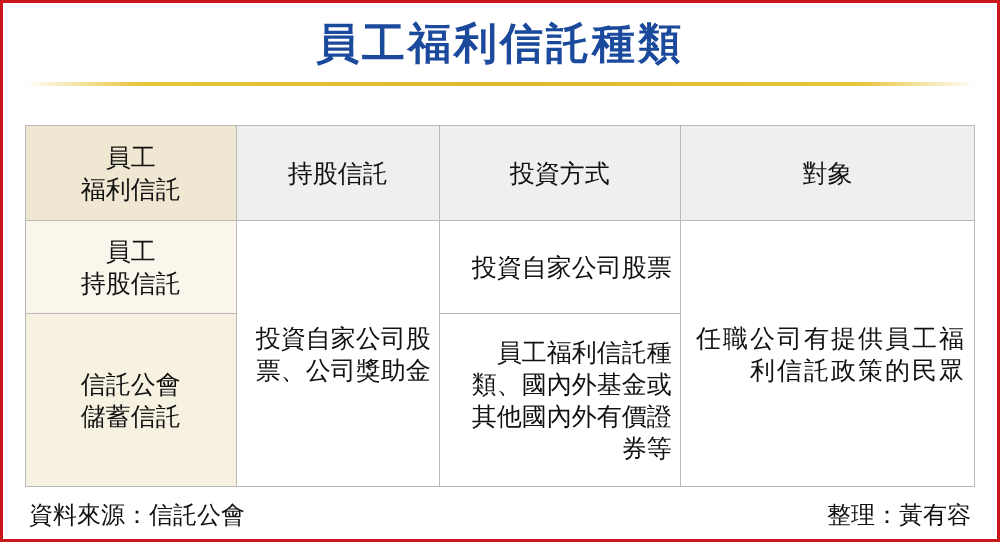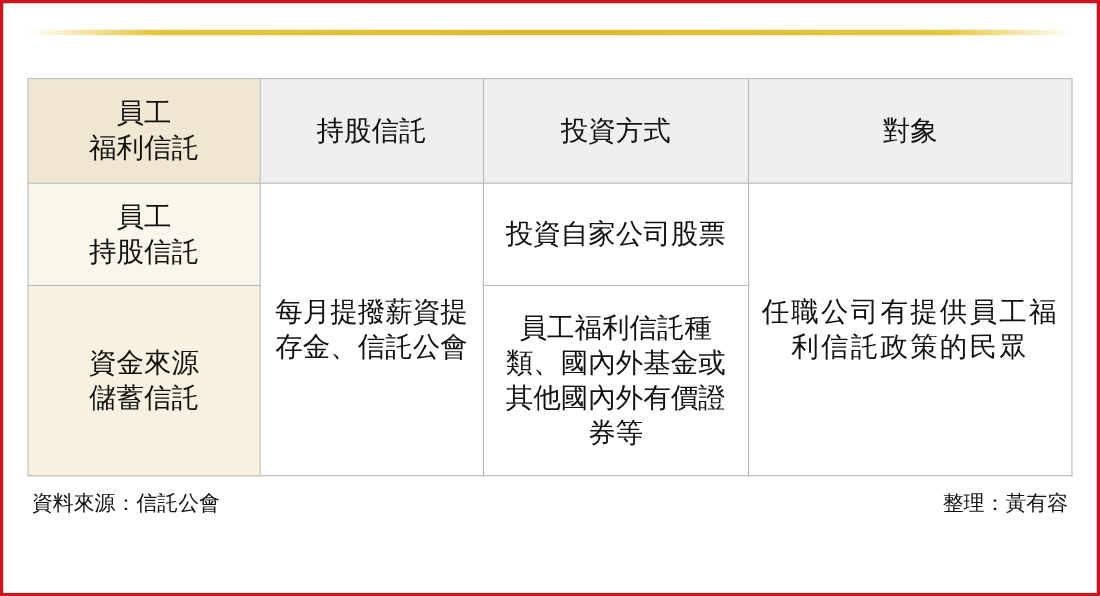--- a/index.html
+++ b/index.html
@@ -79,45 +79,48 @@
   .col-d { width: 31.0%; }
 
   .rowlabel {
     text-align: center;
     background: #faf6ec;
   }
   .rowlabel.shade {
     background: #f7f1e1;
   }
   .cell-left {
-    text-align: center;
+    text-align: right;
   }
   .spread {
     letter-spacing: 2px;
   }
   .r1 { height: 80px; }
   .r2 { height: 160px; }
 
   
   .footer {
     margin-top: 10px;
     display: flex;
     justify-content: space-between;
     align-items: flex-end;
-    font-size: 19px;
+    font-size: 24px;
     color: #111111;
     padding: 2px 4px 0 4px;
   }
 </style>
 </head>
 <body>
 
 <div id="page">
   <div id="inner">
 
+    <div class="title-wrap">
+      <div class="title">員工福利信託種類</div>
+    </div>
     <div class="title-rule"></div>
 
     <table class="matrix">
       <colgroup>
         <col class="col-a">
         <col class="col-b">
         <col class="col-c">
         <col class="col-d">
       </colgroup>
       <tbody>
@@ -129,28 +132,28 @@
           <td class="hdr">持股信託</td>
           <td class="hdr">投資方式</td>
           <td class="hdr">對象</td>
         </tr>
 
         <tr>
           <td class="rowlabel r1">
             <div>員工</div>
             <div>持股信託</div>
           </td>
-          <td class="cell-left" rowspan="2">每月提撥薪資提存金、信託公會</td>
+          <td class="cell-left" rowspan="2">投資自家公司股票、公司獎助金</td>
           <td class="cell-left r1">投資自家公司股票</td>
           <td class="cell-left spread" rowspan="2">任職公司有提供員工福利信託政策的民眾</td>
         </tr>
 
         <tr>
           <td class="rowlabel shade r2">
-            <div>資金來源</div>
+            <div>信託公會</div>
             <div>儲蓄信託</div>
           </td>
           <td class="cell-left r2">員工福利信託種類、國內外基金或其他國內外有價證券等</td>
         </tr>
       </tbody>
     </table>
 
     <div class="footer">
       <div>資料來源：信託公會</div>
       <div>整理：黃有容</div>

